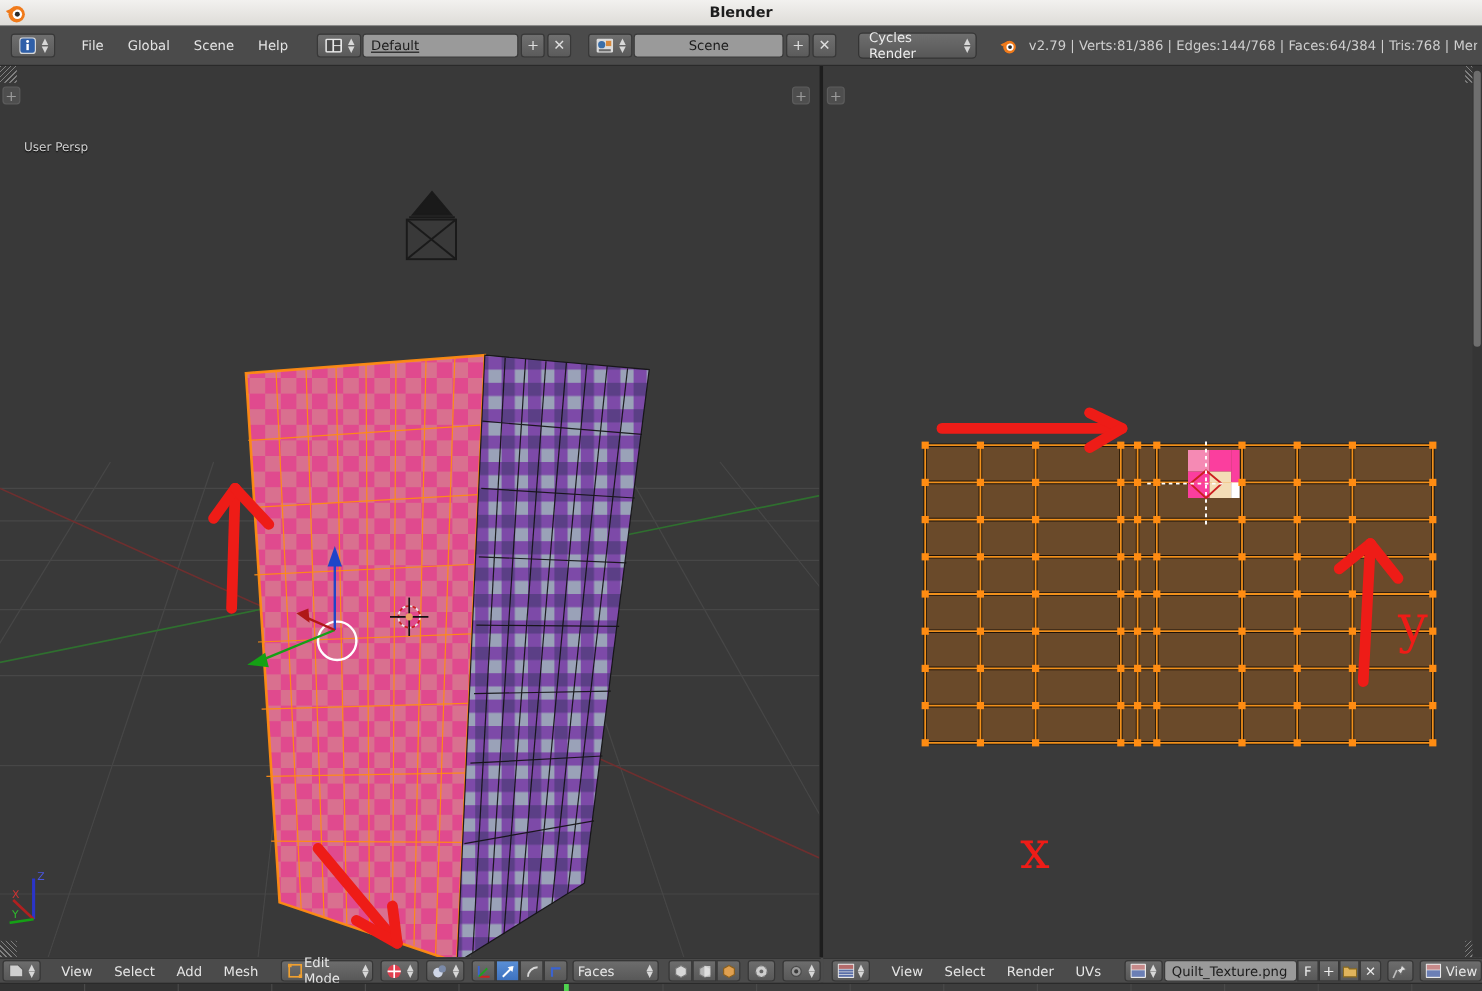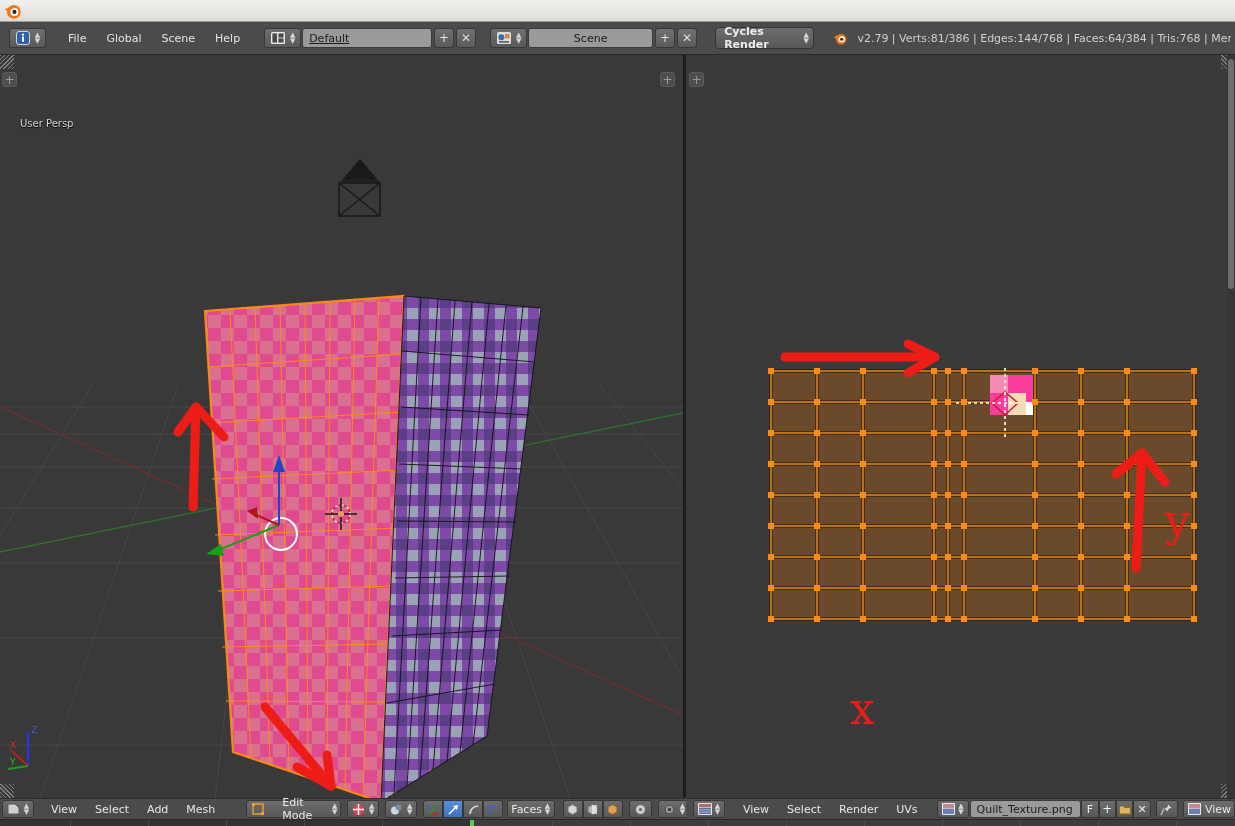--- a/index.html
+++ b/index.html
@@ -161,20 +161,21 @@
 </head>
 <body>
 
 <div id="titlebar">
   <svg id="blender-logo" viewBox="0 0 20 20">
     <circle cx="11" cy="11" r="7.6" fill="#f07a1a"></circle>
     <circle cx="11.6" cy="11" r="4.4" fill="#fff"></circle>
     <circle cx="11.6" cy="11" r="2.3" fill="#2a2a2a"></circle>
     <path d="M1 8 L9 4.5 L10.5 7 L3 10 Z" fill="#f07a1a"></path>
   </svg>
+  <div class="tl-title">Blender</div>
 </div>
 
 <div id="topbar">
 
   <div class="hdr-btn" style="margin-left:5px;">
     <span class="icon-box">
       <svg width="14" height="14" viewBox="0 0 14 14">
         <rect x="0.5" y="0.5" width="13" height="13" rx="2.5" fill="#2f5fa8" stroke="#d6d6d6"></rect>
         <circle cx="7" cy="3.6" r="1.2" fill="#fff"></circle>
         <rect x="6" y="5.6" width="2" height="5.2" fill="#fff"></rect>
@@ -217,21 +218,21 @@
           <rect x="2" y="9" width="10" height="1.8" fill="#6a6a6a"></rect>
         </svg>
       </span>
       <span class="spin">▲<br>▼</span>
     </div>
     <div class="txtfield" style="width:125px;margin-left:1px;text-align:center;">Scene</div>
     <div class="sq-btn" style="margin-left:2px;">+</div>
     <div class="sq-btn" style="margin-left:2px;">✕</div>
   </div>
 
-  <div class="combo" style="margin-left:18px;width:120px;justify-content:space-between;font-weight:bold;">
+  <div class="combo" style="margin-left:18px;width:120px;justify-content:space-between;">
     <span>Cycles Render</span>
     <span class="spin">▲<br>▼</span>
   </div>
 
   <span class="icon-box" style="margin-left:18px;width:16px;">
     <svg width="15" height="15" viewBox="0 0 20 20">
       <circle cx="11" cy="11" r="7" fill="#f07a1a"></circle>
       <circle cx="11.6" cy="11" r="4" fill="#fff"></circle>
       <circle cx="11.6" cy="11" r="2.1" fill="#2a2a2a"></circle>
       <path d="M1 8 L9 4.5 L10.5 7 L3 10 Z" fill="#f07a1a"></path>
@@ -591,21 +592,21 @@
       <span class="spin">▲<br>▼</span>
     </div>
 
     <div style="display:flex;margin-left:8px;">
       <div class="fmenu">View</div>
       <div class="fmenu">Select</div>
       <div class="fmenu">Add</div>
       <div class="fmenu">Mesh</div>
     </div>
 
-    <div class="fbtn" style="margin-left:22px;width:95px;justify-content:center;gap:17px;">
+    <div class="fbtn" style="margin-left:10px;width:95px;justify-content:center;">
       <span class="icon-box" style="width:15px;">
         <svg width="12" height="12" viewBox="0 0 12 12">
           <rect x="1" y="1" width="10" height="10" fill="none" stroke="#f0a030" stroke-width="1.4"></rect>
           <rect x="0" y="0" width="3" height="3" fill="#f0a030"></rect>
           <rect x="9" y="9" width="3" height="3" fill="#f0a030"></rect>
         </svg>
       </span>
       <span>Edit Mode</span>
       <span class="spin">▲<br>▼</span>
     </div>

